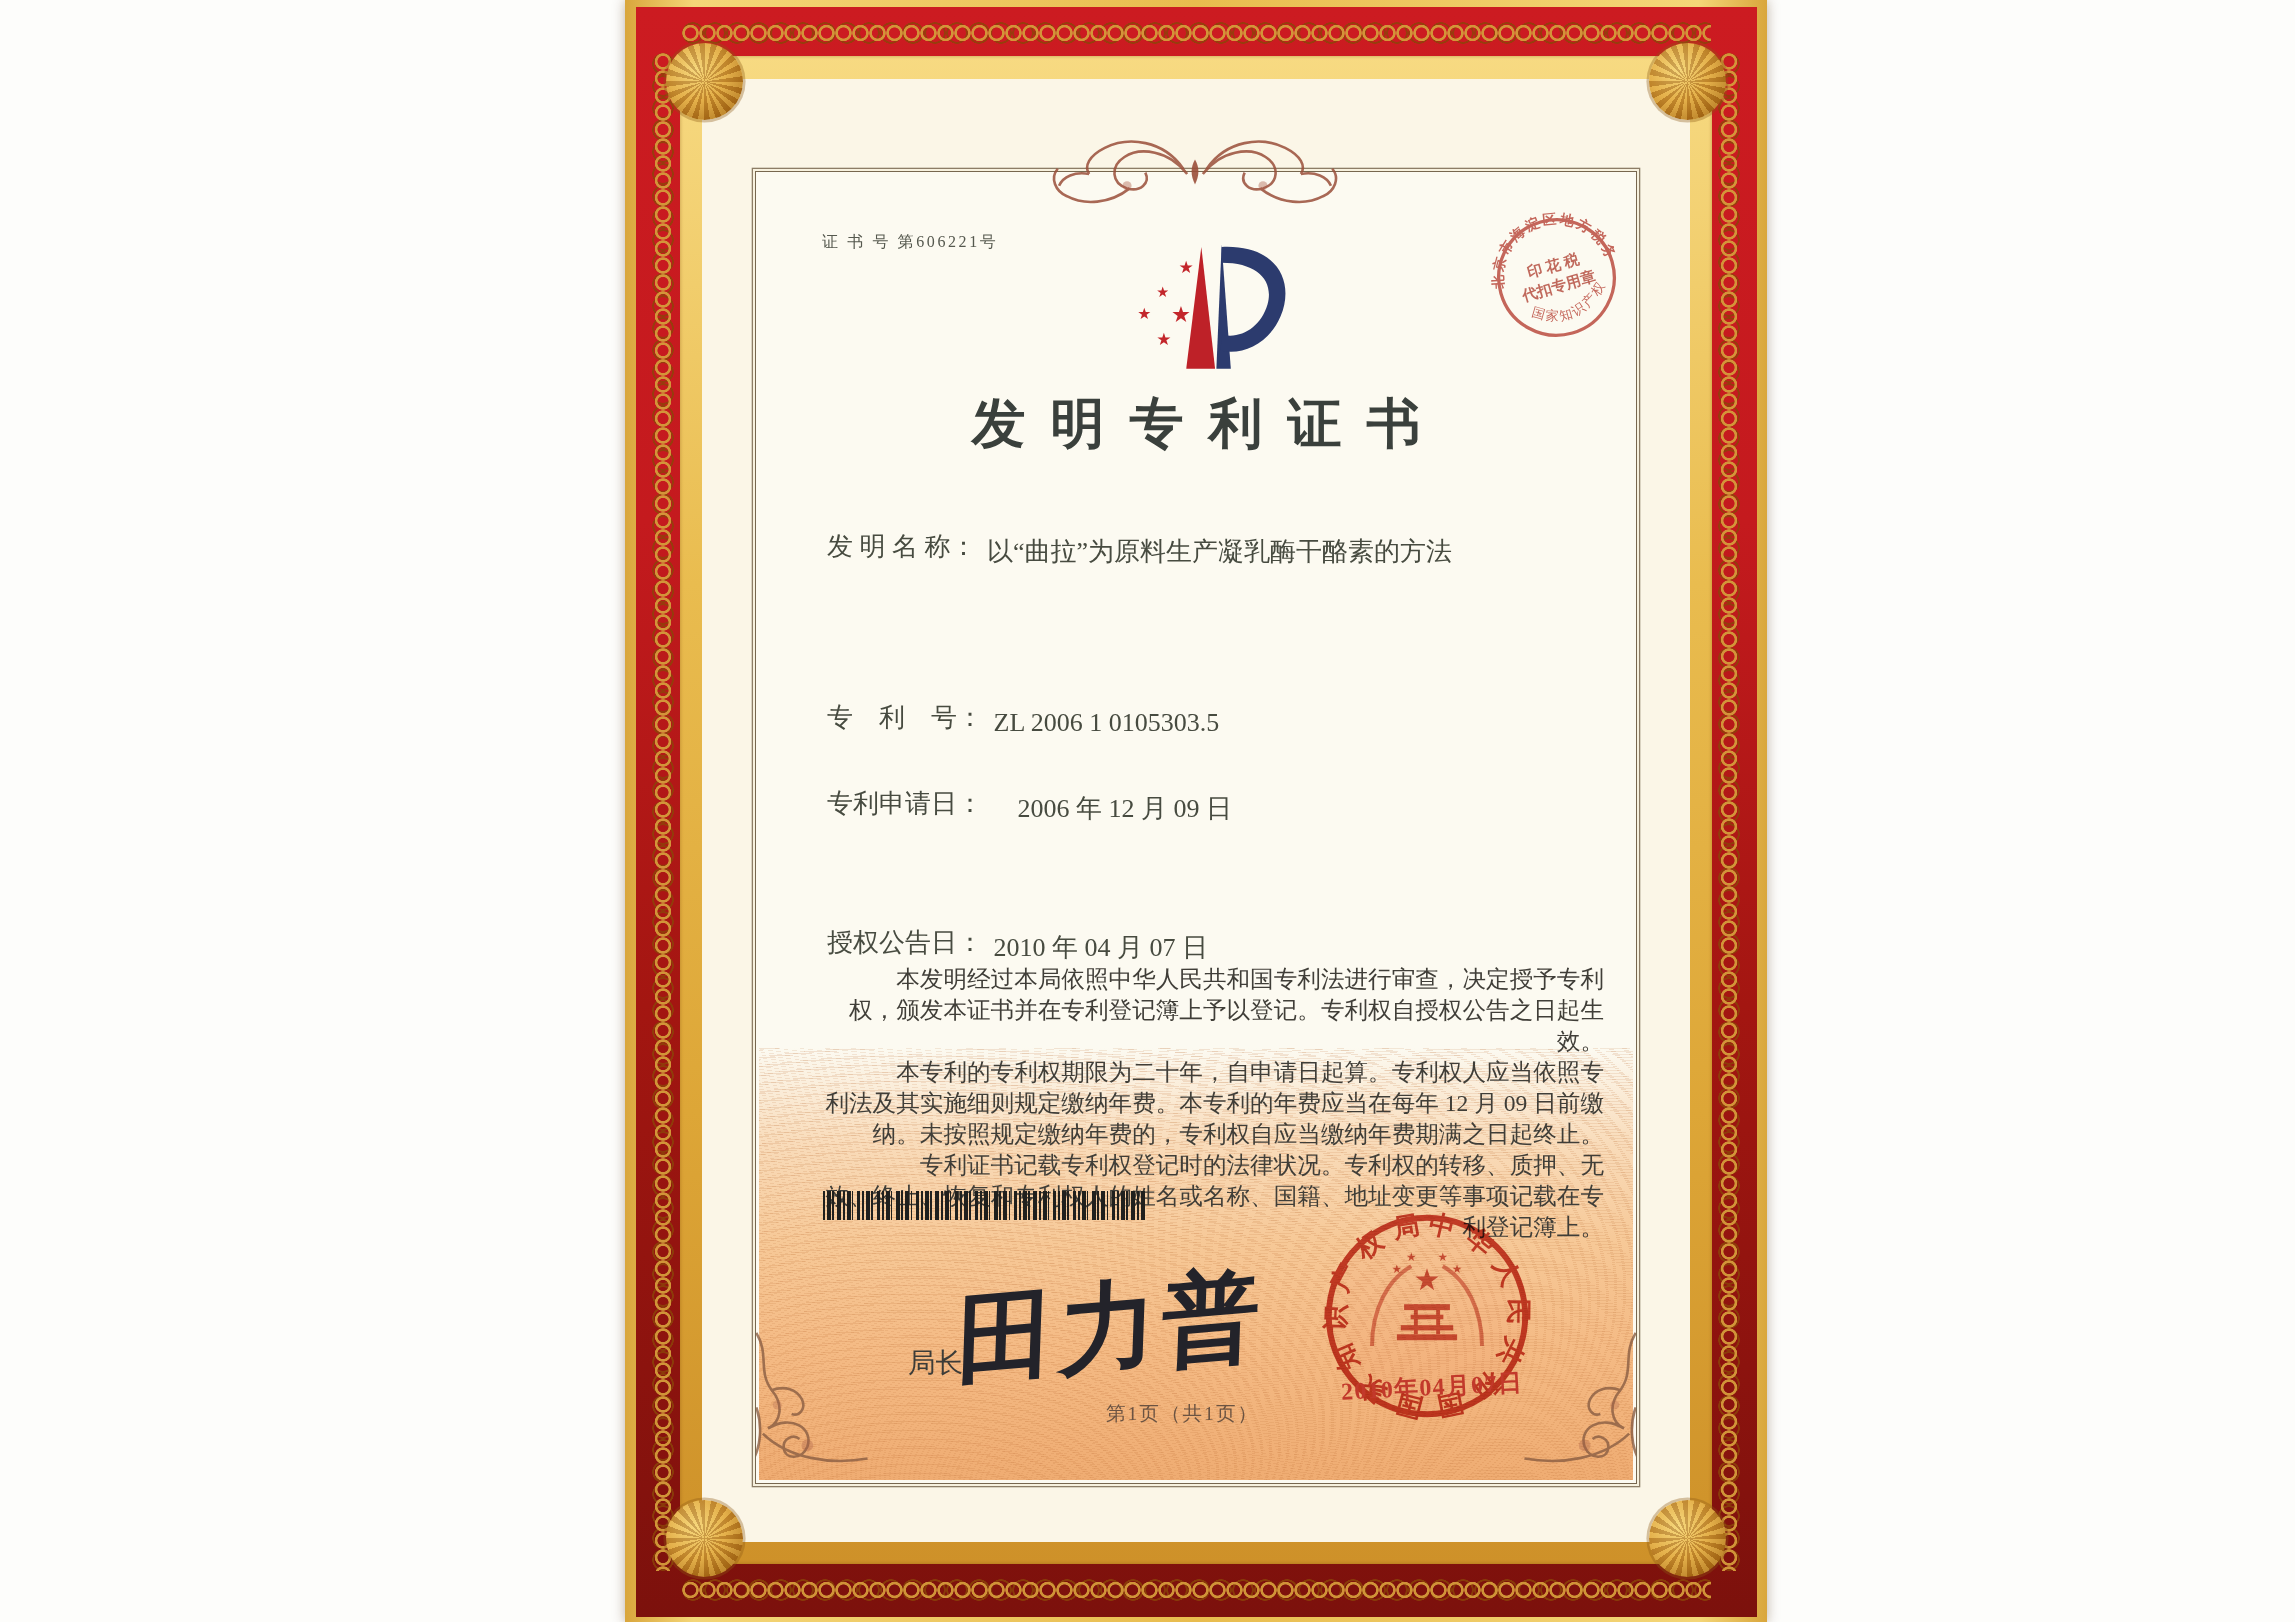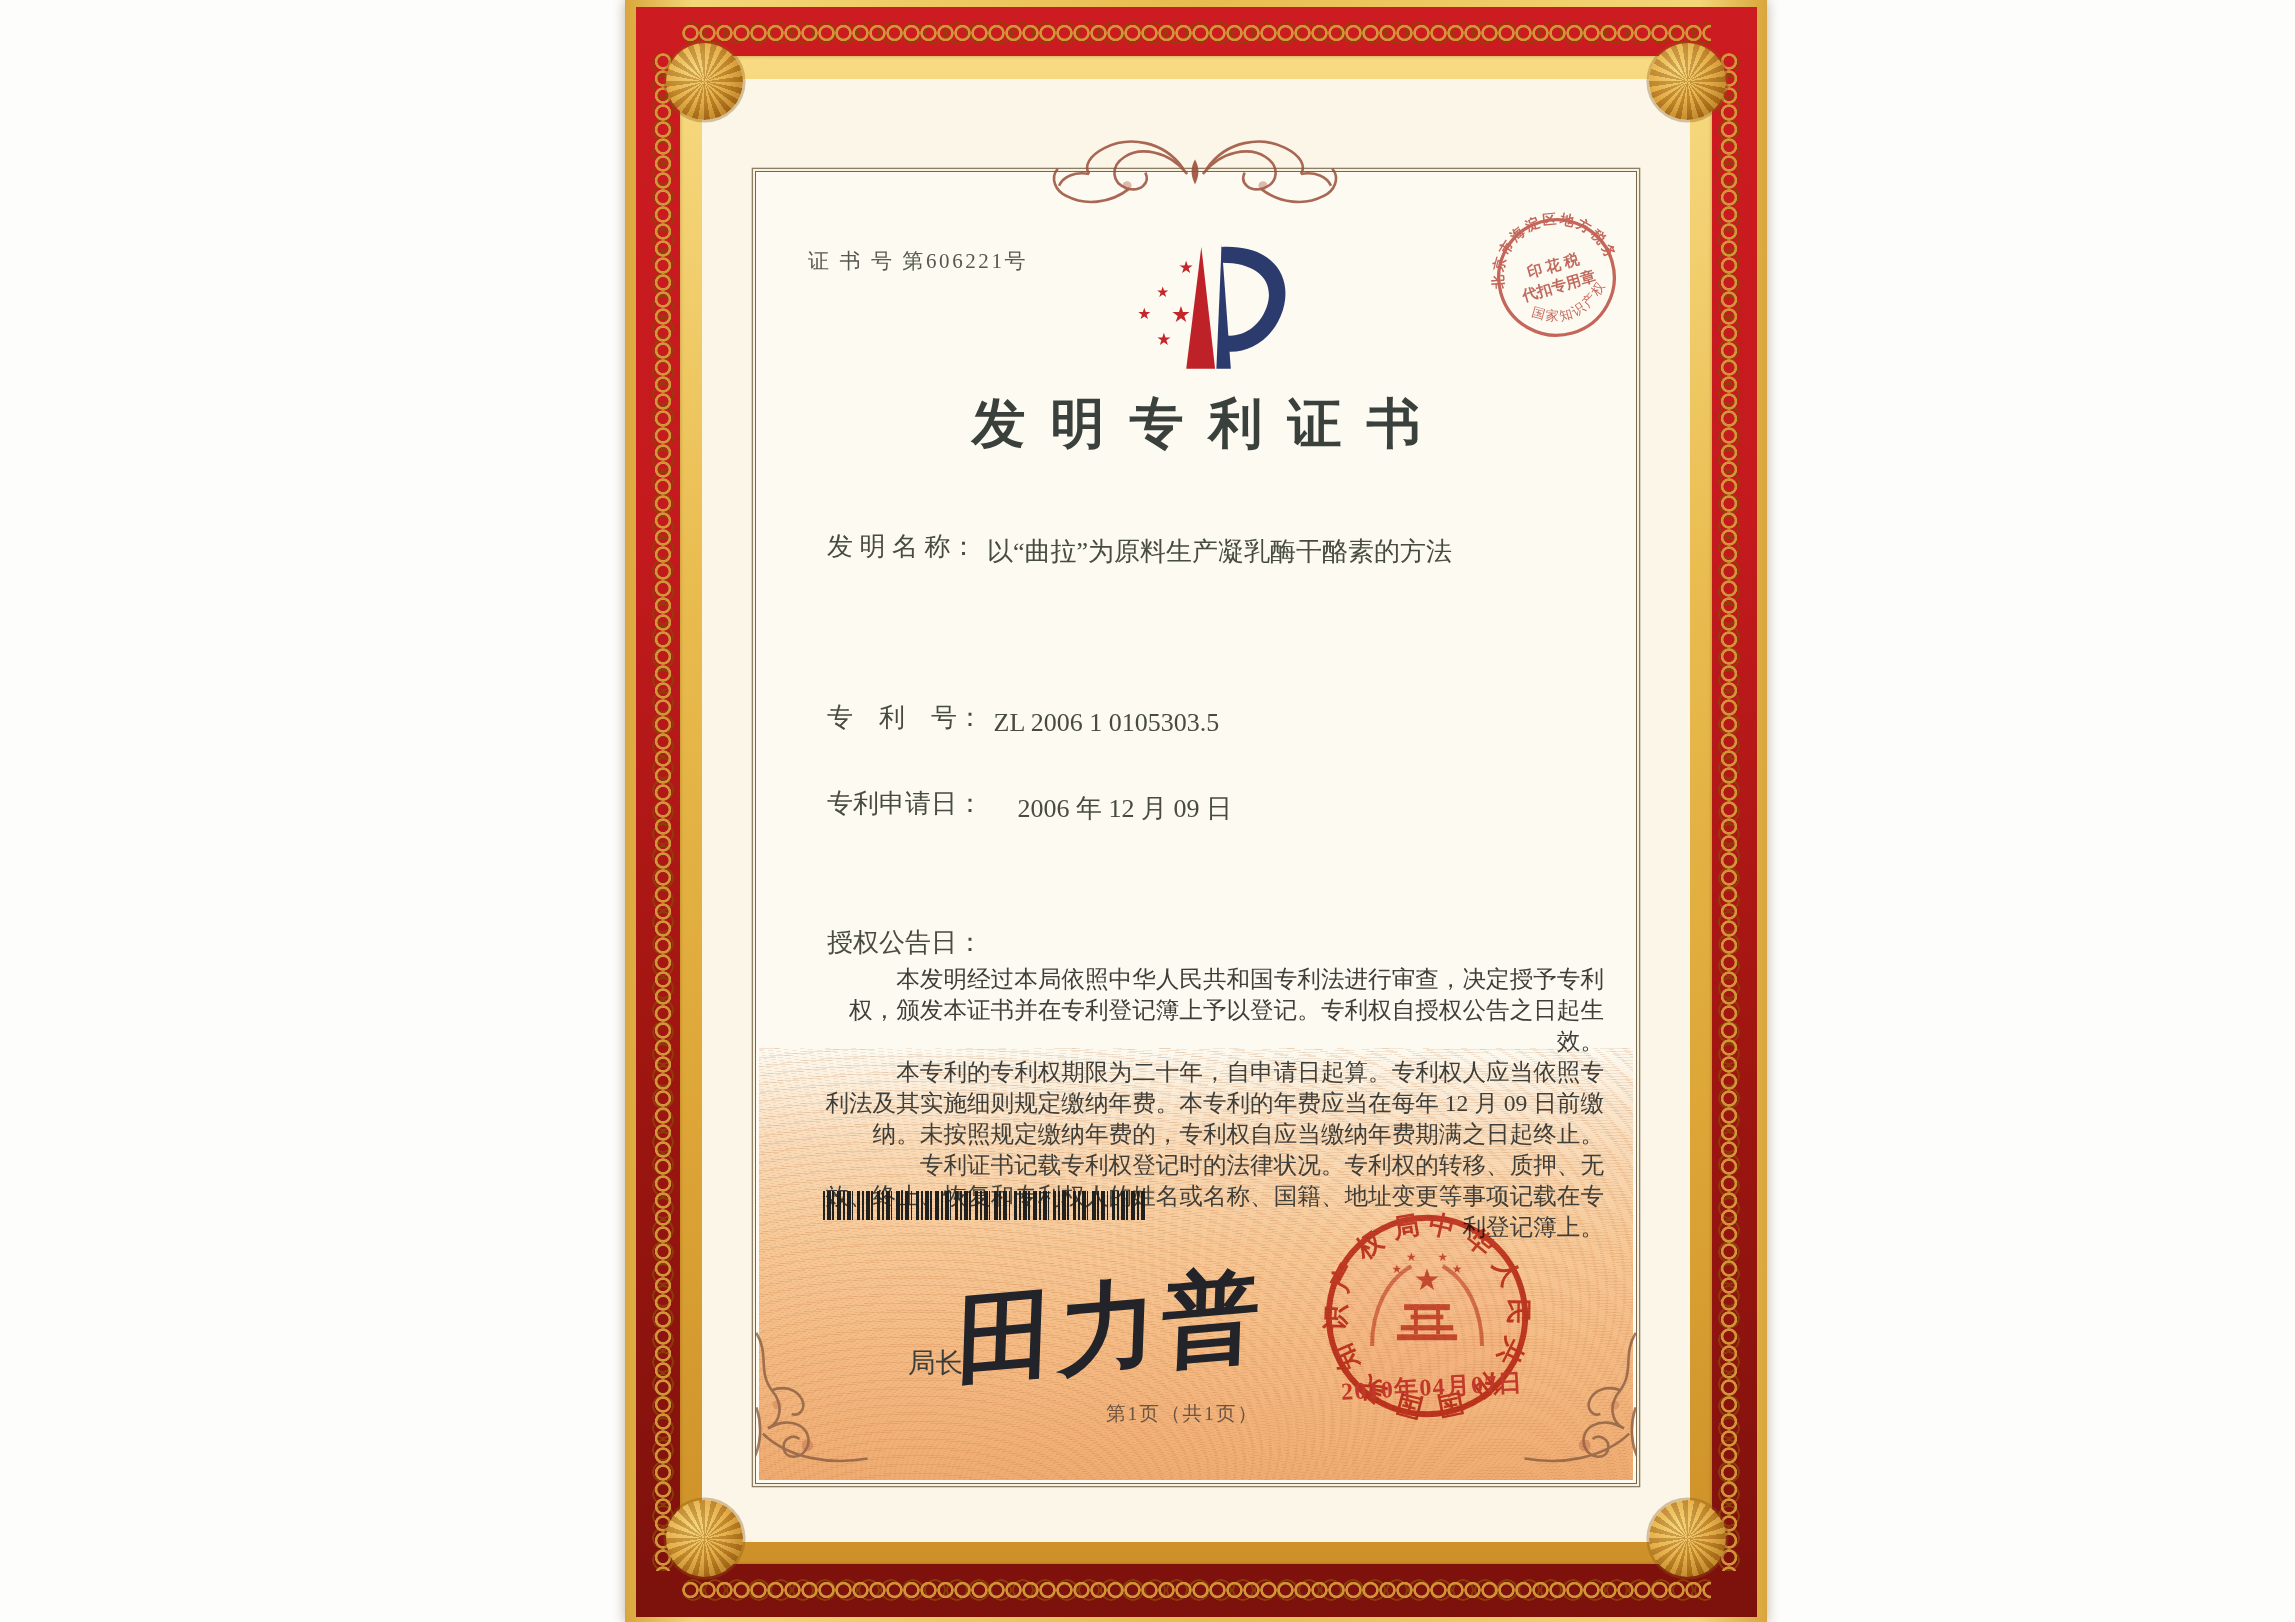--- a/index.html
+++ b/index.html
@@ -41,21 +41,21 @@
   
   .page{position:absolute;left:130px;right:130px;top:171px;bottom:139px;
     background:#FCFAF1;border:1.3px solid #77674f;
     box-shadow:0 0 0 2px #F7F1DE,0 0 0 3.3px #8D7D66;overflow:hidden;}
   .orange-zone{position:absolute;left:2.6px;right:2.6px;bottom:2.6px;height:432px;
     background-image:
       repeating-radial-gradient(120% 55% at 18% 130%, rgba(187,108,50,.17) 0 1.3px, rgba(187,108,50,0) 1.3px 7.9px),
       repeating-radial-gradient(120% 55% at 85% 135%, rgba(187,108,50,.14) 0 1.3px, rgba(187,108,50,0) 1.3px 6.5px),
       linear-gradient(180deg, rgba(247,205,160,0) 0%, rgba(247,203,156,.65) 22%, rgba(246,196,143,.92) 45%, #F4BA84 70%, #EFAC72 100%);}
 
-  .cert-no{position:absolute;left:52px;top:60px;font-size:21px;letter-spacing:2.6px;color:#55584e;margin-top:15px;}
+  .cert-no{position:absolute;left:66px;top:60px;font-size:16px;letter-spacing:2.6px;color:#55584e;}
 
   .logo{position:absolute;left:366px;top:71px;}
   .title{position:absolute;left:0;right:0;top:216px;text-align:center;
     font-size:54px;font-weight:700;letter-spacing:25px;text-indent:25px;color:#3a403c;}
 
   .field-row{position:absolute;left:71px;width:772px;font-size:26px;color:#474b40;
     display:flex;align-items:flex-start;line-height:1.25;}
   .field-label{flex:0 0 auto;margin-right:10.5px;white-space:pre;}
   .field-value{flex:1 1 auto;line-height:42px;}
   .indent2{padding-left:46px;}
@@ -173,20 +173,21 @@
       <div class="field-row r-pat">
         <span class="field-label">专　利　号：</span>
         <span class="field-value">ZL 2006 1 0105303.5</span>
       </div>
       <div class="field-row r-fil">
         <span class="field-label">专利申请日：</span>
         <span class="field-value">2006 年 12 月 09 日</span>
       </div>
       <div class="field-row r-gra">
         <span class="field-label">授权公告日：</span>
+        <span class="field-value">2010 年 04 月 07 日</span>
       </div>
 
       <div class="paras">
         <p>本发明经过本局依照中华人民共和国专利法进行审查，决定授予专利权，颁发本证书并在专利登记簿上予以登记。专利权自授权公告之日起生效。</p>
         <p>本专利的专利权期限为二十年，自申请日起算。专利权人应当依照专利法及其实施细则规定缴纳年费。本专利的年费应当在每年 12 月 09 日前缴纳。未按照规定缴纳年费的，专利权自应当缴纳年费期满之日起终止。</p>
         <p>专利证书记载专利权登记时的法律状况。专利权的转移、质押、无效、终止、恢复和专利权人的姓名或名称、国籍、地址变更等事项记载在专利登记簿上。</p>
       </div>
 
       <div class="barcode"></div>
 

